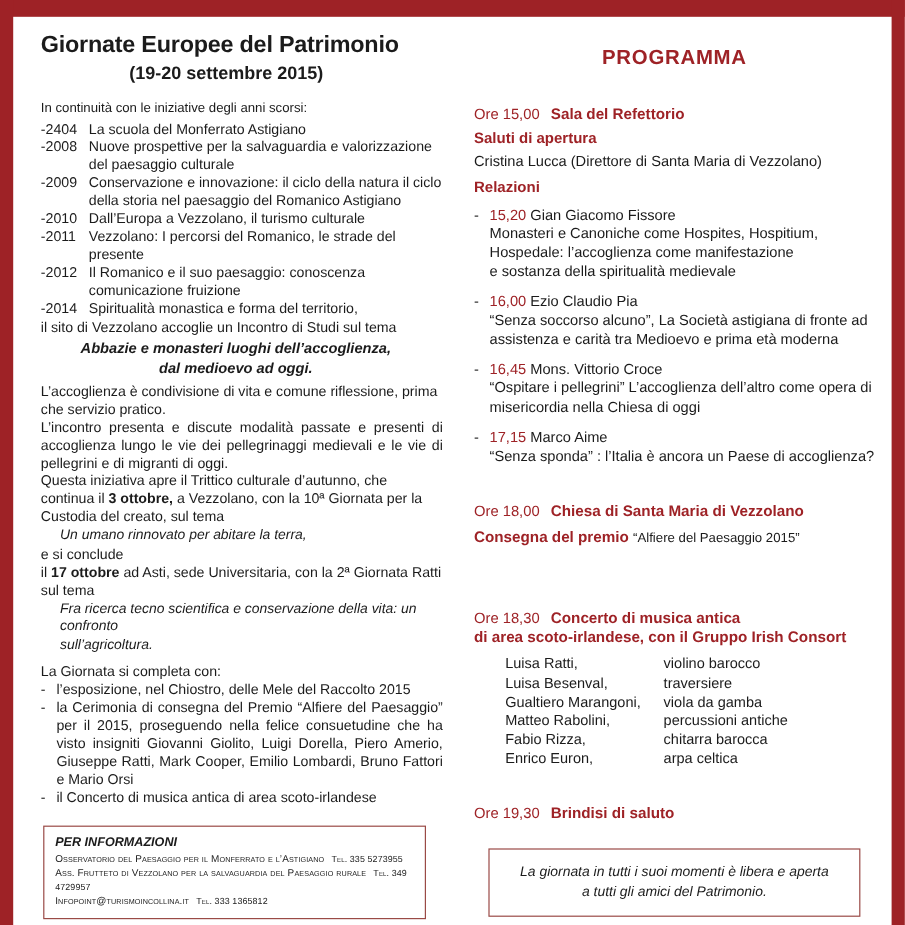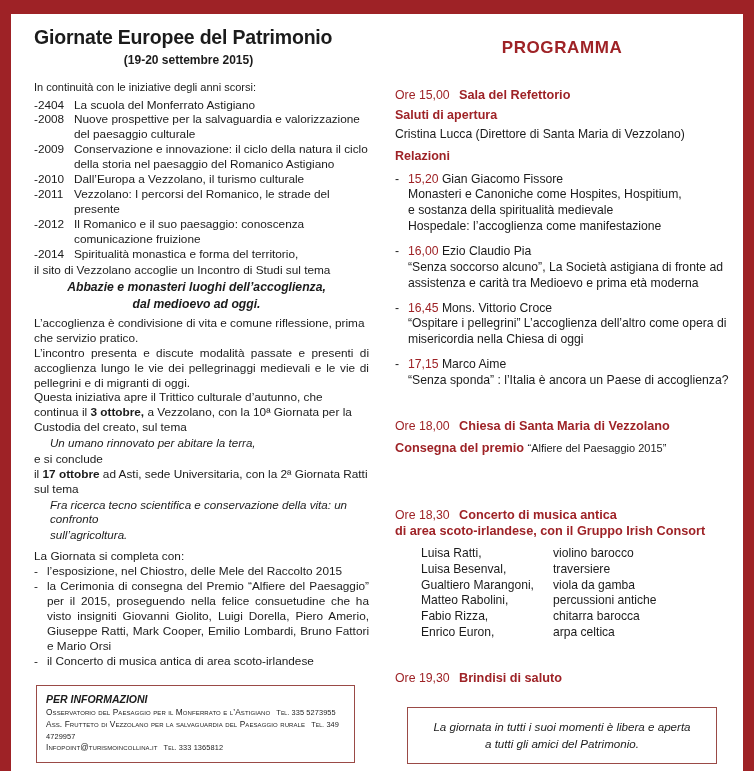--- a/index.html
+++ b/index.html
@@ -57,21 +57,21 @@
   }
   .doc-title {
     font-size: 19.5px;
     font-weight: bold;
     letter-spacing: -0.2px;
     text-align: left;
     margin: 0 0 5px 0;
     line-height: 1.15;
   }
   .doc-subtitle {
-    font-size: 12px;
+    font-size: 15px;
     font-weight: bold;
     text-align: center;
     margin: 0 0 13px 0;
     padding-right: 26px;
   }
   .lead {
     font-size: 11px;
     margin: 0 0 3px 0;
     line-height: 1.28;
   }
@@ -377,22 +377,22 @@
         <div class="sec-head">Relazioni</div>
 
         <div class="talk">
           <span class="talk-dash">-</span>
           <div class="talk-body">
             <div class="talk-head">
               <span class="talk-time">15,20</span>
               <span class="talk-speaker">Gian Giacomo Fissore</span>
             </div>
             <div class="talk-line">Monasteri e Canoniche come Hospites, Hospitium,</div>
+            <div class="talk-line">Hospedale: l’accoglienza come manifestazione</div>
             <div class="talk-line">e sostanza della spiritualità medievale</div>
-            <div class="talk-line">Hospedale: l’accoglienza come manifestazione</div>
           </div>
         </div>
 
         <div class="talk">
           <span class="talk-dash">-</span>
           <div class="talk-body">
             <div class="talk-head">
               <span class="talk-time">16,00</span>
               <span class="talk-speaker">Ezio Claudio Pia</span>
             </div>

